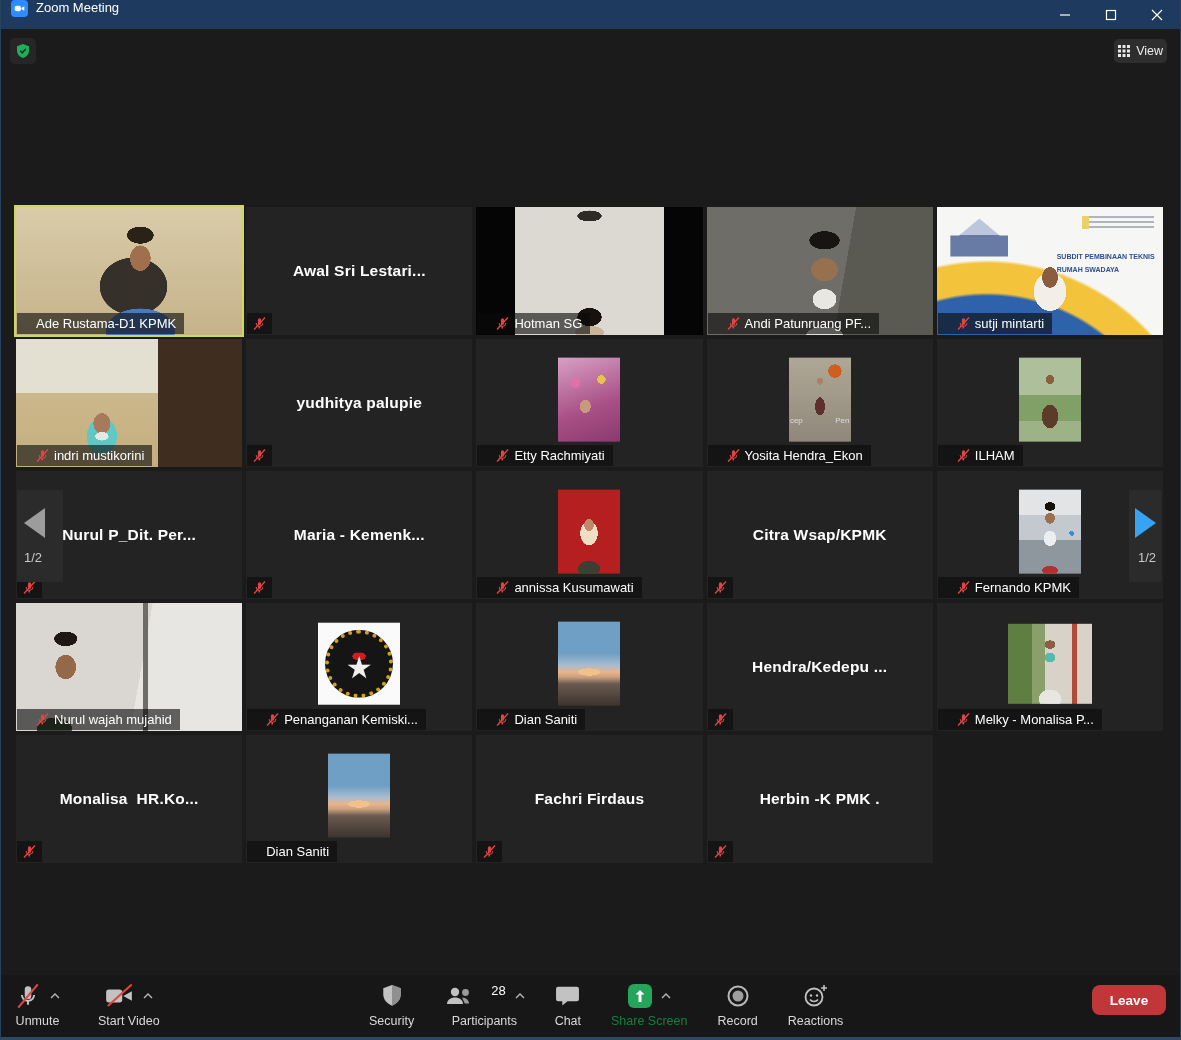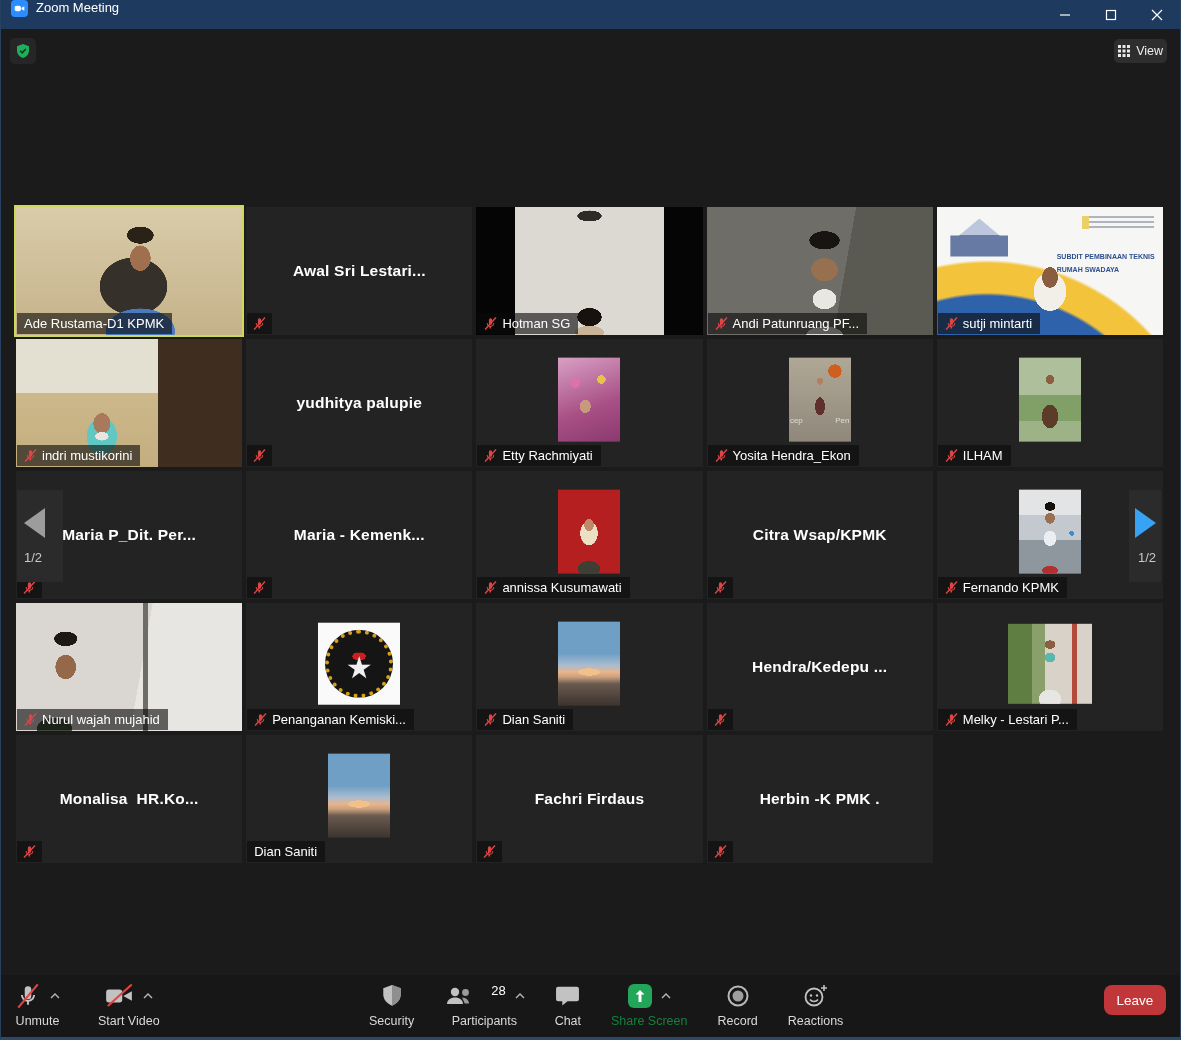--- a/index.html
+++ b/index.html
@@ -28,21 +28,21 @@
     display:grid; grid-template-columns:repeat(5,1fr); grid-auto-rows:128px; gap:4px; }
   .tile { position:relative; background:#232323; overflow:hidden; }
   .tile.active { outline:3px solid #ccd95c; outline-offset:-1px; z-index:3; }
   .scene { position:absolute; inset:0; }
   .scene.avatar { inset:auto; left:50%; top:50%; transform:translate(-50%,-54%); width:62px; height:84px; }
   .scene.avatar.scene-logo { width:82px; height:82px; }
   .scene.avatar.scene-melky { width:84px; height:80px; }
   .center-name { position:absolute; inset:0; display:flex; align-items:center; justify-content:center;
     color:#fff; font-weight:bold; font-size:15.5px; letter-spacing:.2px; white-space:pre; }
   .label { position:absolute; left:1px; bottom:1px; display:flex; align-items:center; gap:5px;
-    background:rgba(12,12,12,.62); padding:3px 8px 3px 7px; color:#fff; font-size:13px;
+    background:rgba(12,12,12,.62); padding:3px 8px 3px 19px; color:#fff; font-size:13px;
     max-width:97%; white-space:nowrap; overflow:hidden; z-index:2; }
   .label.chip-only { padding:4px 6px; }
   .label .mic { flex:0 0 auto; display:block; }
 
   
   .scene-ade { background:
     radial-gradient(ellipse 22px 14px at 55% 22%, #2b2217 0 60%, transparent 61%),
     radial-gradient(ellipse 17px 21px at 55% 40%, #a06f4e 0 60%, transparent 61%),
     radial-gradient(ellipse 52px 34px at 55% 97%, #4a7abc 0 66%, transparent 67%),
     radial-gradient(ellipse 54px 46px at 52% 62%, #36302a 0 62%, transparent 63%),
@@ -151,22 +151,22 @@
   .toolbar { position:absolute; left:0; right:0; bottom:0; height:62px; background:#171717; }
   .tb-item { display:flex; flex-direction:column; align-items:center; justify-content:flex-start; gap:4px; }
   .tb-label { color:#d9d9d9; font-size:12.5px; white-space:nowrap; }
   .tb-iconrow { display:flex; align-items:center; gap:9px; height:28px; }
   .tb-left { position:absolute; left:14px; top:7px; display:flex; gap:38px; }
   .tb-center { position:absolute; left:368px; top:7px; display:flex; gap:30px; }
   .caret { width:10px; height:6px; }
   .share-sq { width:24px; height:24px; border-radius:6px; background:#23a55a;
     display:flex; align-items:center; justify-content:center; }
   .share-label { color:#15803d; }
-  .leave-btn { position:absolute; right:14px; top:10px; width:62px; height:30px; background:#c13639;
-    border-radius:8px; color:#fff; font-weight:normal; font-size:13.5px; border:none;
+  .leave-btn { position:absolute; right:14px; top:10px; width:74px; height:30px; background:#c13639;
+    border-radius:8px; color:#fff; font-weight:bold; font-size:13.5px; border:none;
     display:flex; align-items:center; justify-content:center; }
   .count { color:#fff; font-size:13px; position:relative; top:-6px; margin-left:8px;text-align:right; }
 </style>
 </head>
 <body>
 
 <div class="app">
 
   <div class="titlebar">
     <div class="cam-badge">
@@ -337,21 +337,21 @@
         <svg class="mic" width="13" height="13" viewBox="0 0 16 16">
           <path d="M8 1.6a2 2 0 0 1 2 2v4a2 2 0 0 1-4 0v-4a2 2 0 0 1 2-2z" fill="#e04545"></path>
           <path d="M3.4 7.4h1.2a3.4 3.4 0 0 0 6.8 0h1.2a4.6 4.6 0 0 1-4 4.55V14H6.8v-2.05a4.6 4.6 0 0 1-3.4-4.55z" fill="#e04545"></path>
           <rect x="-2" y="7.2" width="20" height="1.7" fill="#e04545" transform="rotate(-48 8 8)"></rect>
         </svg>
         <span class="label-text">ILHAM</span>
       </div>
     </div>
       <div class="tile type-name">
 
-      <div class="center-name">Maria P_Dit. Per...</div>
+      <div class="center-name">Nurul P_Dit. Per...</div>
       <div class="label chip-only">
         <svg class="mic" width="13" height="13" viewBox="0 0 16 16">
           <path d="M8 1.6a2 2 0 0 1 2 2v4a2 2 0 0 1-4 0v-4a2 2 0 0 1 2-2z" fill="#e04545"></path>
           <path d="M3.4 7.4h1.2a3.4 3.4 0 0 0 6.8 0h1.2a4.6 4.6 0 0 1-4 4.55V14H6.8v-2.05a4.6 4.6 0 0 1-3.4-4.55z" fill="#e04545"></path>
           <rect x="-2" y="7.2" width="20" height="1.7" fill="#e04545" transform="rotate(-48 8 8)"></rect>
         </svg>
 
       </div>
     </div>
       <div class="tile type-name">
@@ -452,21 +452,21 @@
     </div>
       <div class="tile type-avatar">
       <div class="scene scene-melky avatar"></div>
 
       <div class="label">
         <svg class="mic" width="13" height="13" viewBox="0 0 16 16">
           <path d="M8 1.6a2 2 0 0 1 2 2v4a2 2 0 0 1-4 0v-4a2 2 0 0 1 2-2z" fill="#e04545"></path>
           <path d="M3.4 7.4h1.2a3.4 3.4 0 0 0 6.8 0h1.2a4.6 4.6 0 0 1-4 4.55V14H6.8v-2.05a4.6 4.6 0 0 1-3.4-4.55z" fill="#e04545"></path>
           <rect x="-2" y="7.2" width="20" height="1.7" fill="#e04545" transform="rotate(-48 8 8)"></rect>
         </svg>
-        <span class="label-text">Melky - Lestari P...</span>
+        <span class="label-text">Melky - Monalisa P...</span>
       </div>
     </div>
       <div class="tile type-name">
 
       <div class="center-name">Monalisa  HR.Ko...</div>
       <div class="label chip-only">
         <svg class="mic" width="13" height="13" viewBox="0 0 16 16">
           <path d="M8 1.6a2 2 0 0 1 2 2v4a2 2 0 0 1-4 0v-4a2 2 0 0 1 2-2z" fill="#e04545"></path>
           <path d="M3.4 7.4h1.2a3.4 3.4 0 0 0 6.8 0h1.2a4.6 4.6 0 0 1-4 4.55V14H6.8v-2.05a4.6 4.6 0 0 1-3.4-4.55z" fill="#e04545"></path>
           <rect x="-2" y="7.2" width="20" height="1.7" fill="#e04545" transform="rotate(-48 8 8)"></rect>

